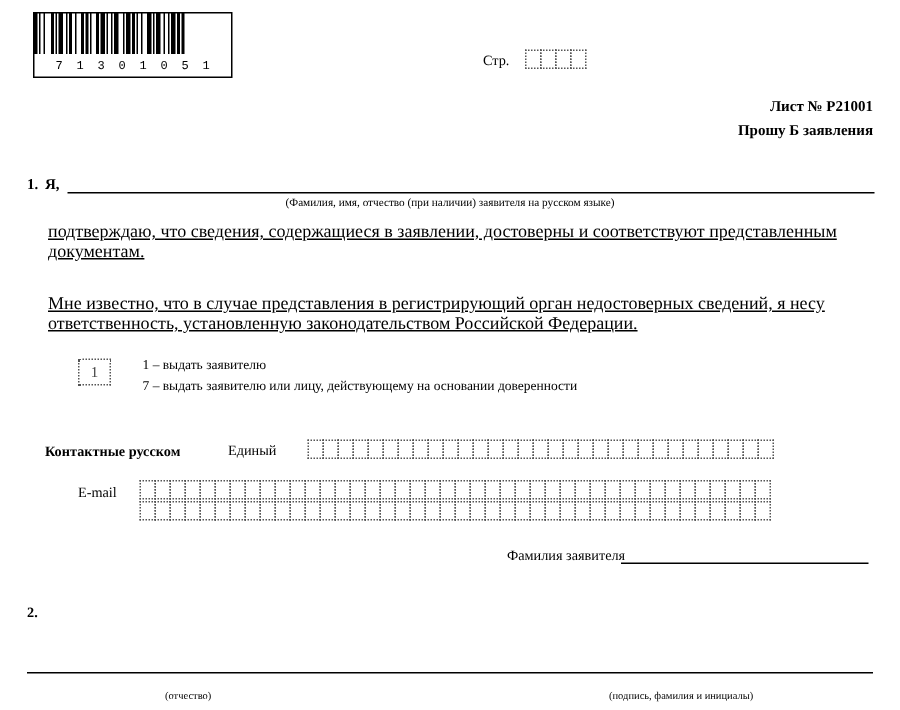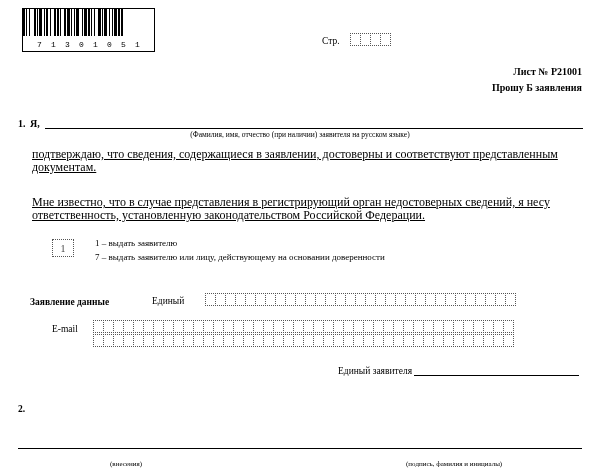--- a/index.html
+++ b/index.html
@@ -337,21 +337,21 @@
 
   <div class="para p-confirm">подтверждаю, что сведения, содержащиеся в заявлении, достоверны и соответствуют представленным документам.</div>
   <div class="para p-known">Мне известно, что в случае представления в регистрирующий орган недостоверных сведений, я несу ответственность, установленную законодательством Российской Федерации.</div>
 
   <div class="choice-box">1</div>
   <div class="choices">
     <div>1 – выдать заявителю</div>
     <div>7 – выдать заявителю или лицу, действующему на основании доверенности</div>
   </div>
 
-  <div class="contact-title">Заявление данные</div>
+  <div class="contact-title">Контактные русском</div>
   <div class="phone-label">Единый</div>
   <div class="phone-cells">
     <div class="cellrow" id="phone-cells">
         <span class="cell"></span>
         <span class="cell"></span>
         <span class="cell"></span>
         <span class="cell"></span>
         <span class="cell"></span>
         <span class="cell"></span>
         <span class="cell"></span>
@@ -469,21 +469,21 @@
         <span class="cell"></span>
         <span class="cell"></span>
         <span class="cell"></span>
         <span class="cell"></span>
         <span class="cell"></span>
         <span class="cell"></span>
         <span class="cell"></span>
       </div>
   </div>
 
-  <div class="sign-label">Единый заявителя</div>
+  <div class="sign-label">Фамилия заявителя</div>
   <div class="sign-rule"></div>
 
   <div class="item2-num">2.</div>
   <div class="rule-2"></div>
-  <div class="foot-left">(внесения)</div>
+  <div class="foot-left">(отчество)</div>
   <div class="foot-right">(подпись, фамилия и инициалы)</div>
 
 </div>
 
 </body></html>

